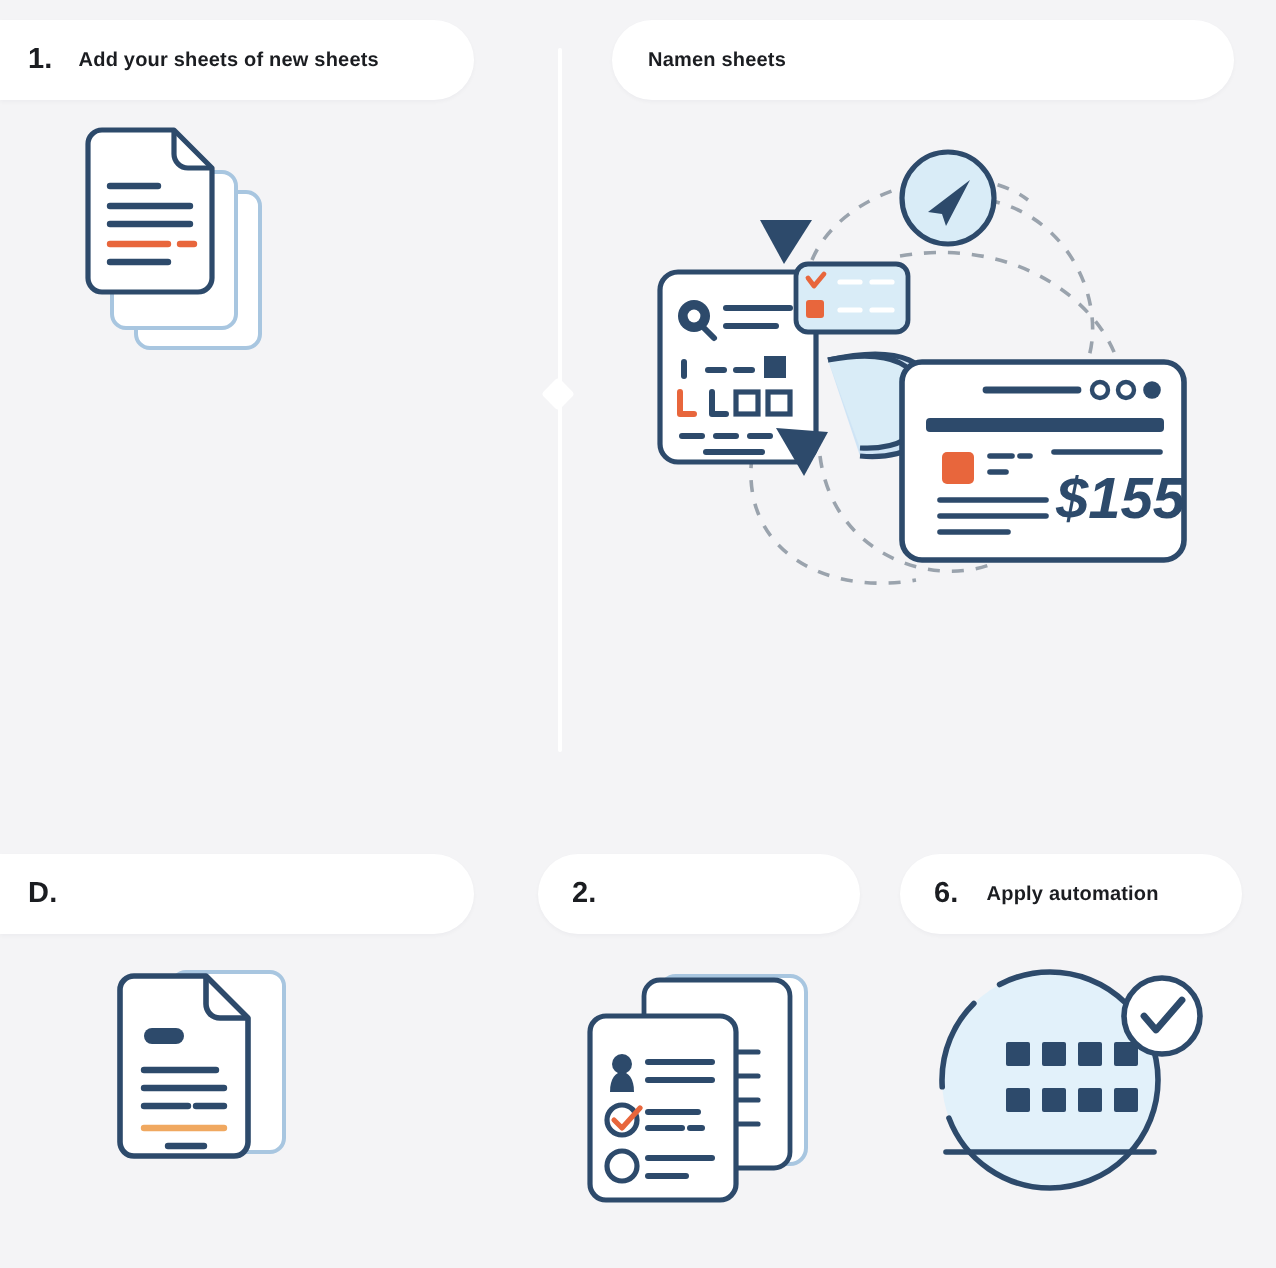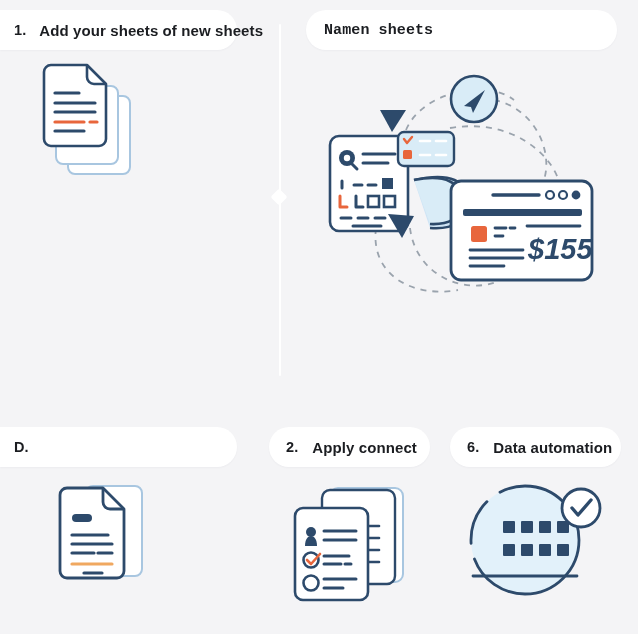--- a/index.html
+++ b/index.html
@@ -32,30 +32,30 @@
     box-sizing: border-box;
     box-shadow: 0 1px 2px rgba(20,30,60,0.035);
   }
   .pill .num {
     font-size: 14.5px;
     font-weight: bold;
     color: #1b1d21;
     letter-spacing: 0.1px;
   }
   .pill .ttl {
-    font-size: 15px;
+    font-size: 10px;
     font-weight: bold;
     color: #1b1d21;
     letter-spacing: 0.1px;
     white-space: nowrap;
   }
 
   #pill-1 { left: 0px;   top: 10px;  width: 237px; padding-left: 14px; border-radius: 0 22px 22px 0; }
   #pill-1 .num { margin-right: 13px; }
-  #pill-2 { left: 306px; top: 10px;  width: 311px; padding-left: 18px; font-family: Liberation Mono, monospace; }
+  #pill-2 { left: 306px; top: 10px;  width: 311px; padding-left: 18px; }
   #pill-3 { left: 0px;   top: 427px; width: 237px; padding-left: 14px; border-radius: 0 22px 22px 0; }
   #pill-3 .num { margin-right: 13px; }
   #pill-4 { left: 269px; top: 427px; width: 161px; padding-left: 17px; }
   #pill-4 .num { margin-right: 14px; }
   #pill-5 { left: 450px; top: 427px; width: 171px; padding-left: 17px; }
   #pill-5 .num { margin-right: 14px; }
 
   
   .divider {
     position: absolute;
@@ -101,26 +101,25 @@
   <div class="pill" id="pill-2">
     <span class="ttl">Namen sheets</span>
   </div>
 
   <div class="pill" id="pill-3">
     <span class="num">D.</span>
   </div>
 
   <div class="pill" id="pill-4">
     <span class="num">2.</span>
-    <span class="ttl">Apply connect</span>
   </div>
 
   <div class="pill" id="pill-5">
     <span class="num">6.</span>
-    <span class="ttl">Data automation</span>
+    <span class="ttl">Apply automation</span>
   </div>
 
   <div class="illu" id="illu-stack">
     <svg width="126" height="118" viewBox="0 0 126 118" fill="none">
 
       <rect x="46" y="36" width="62" height="78" rx="7" fill="#ffffff" stroke="#a8c6e0" stroke-width="2"></rect>
 
       <rect x="34" y="26" width="62" height="78" rx="7" fill="#ffffff" stroke="#a8c6e0" stroke-width="2"></rect>
 
       <path d="M22 12 a7 7 0 0 1 7 -7 h36 l19 19 v55 a7 7 0 0 1 -7 7 h-48 a7 7 0 0 1 -7 -7 z" fill="#ffffff" stroke="#2d4a6b" stroke-width="2.6" stroke-linejoin="round"></path>

